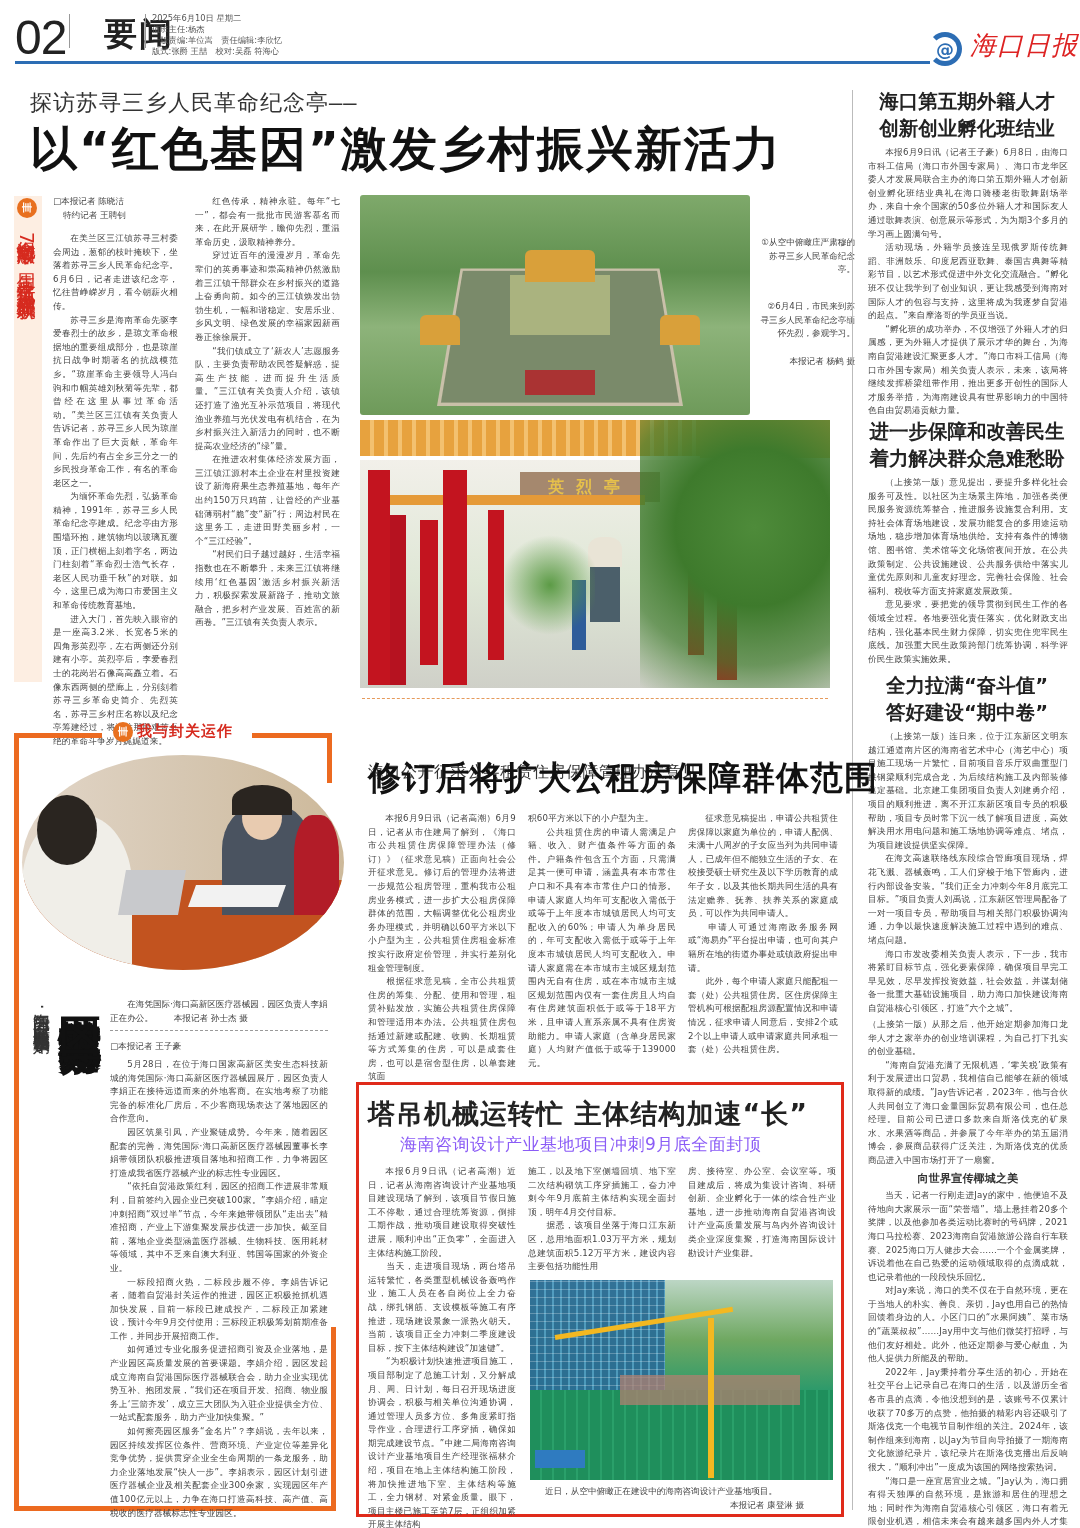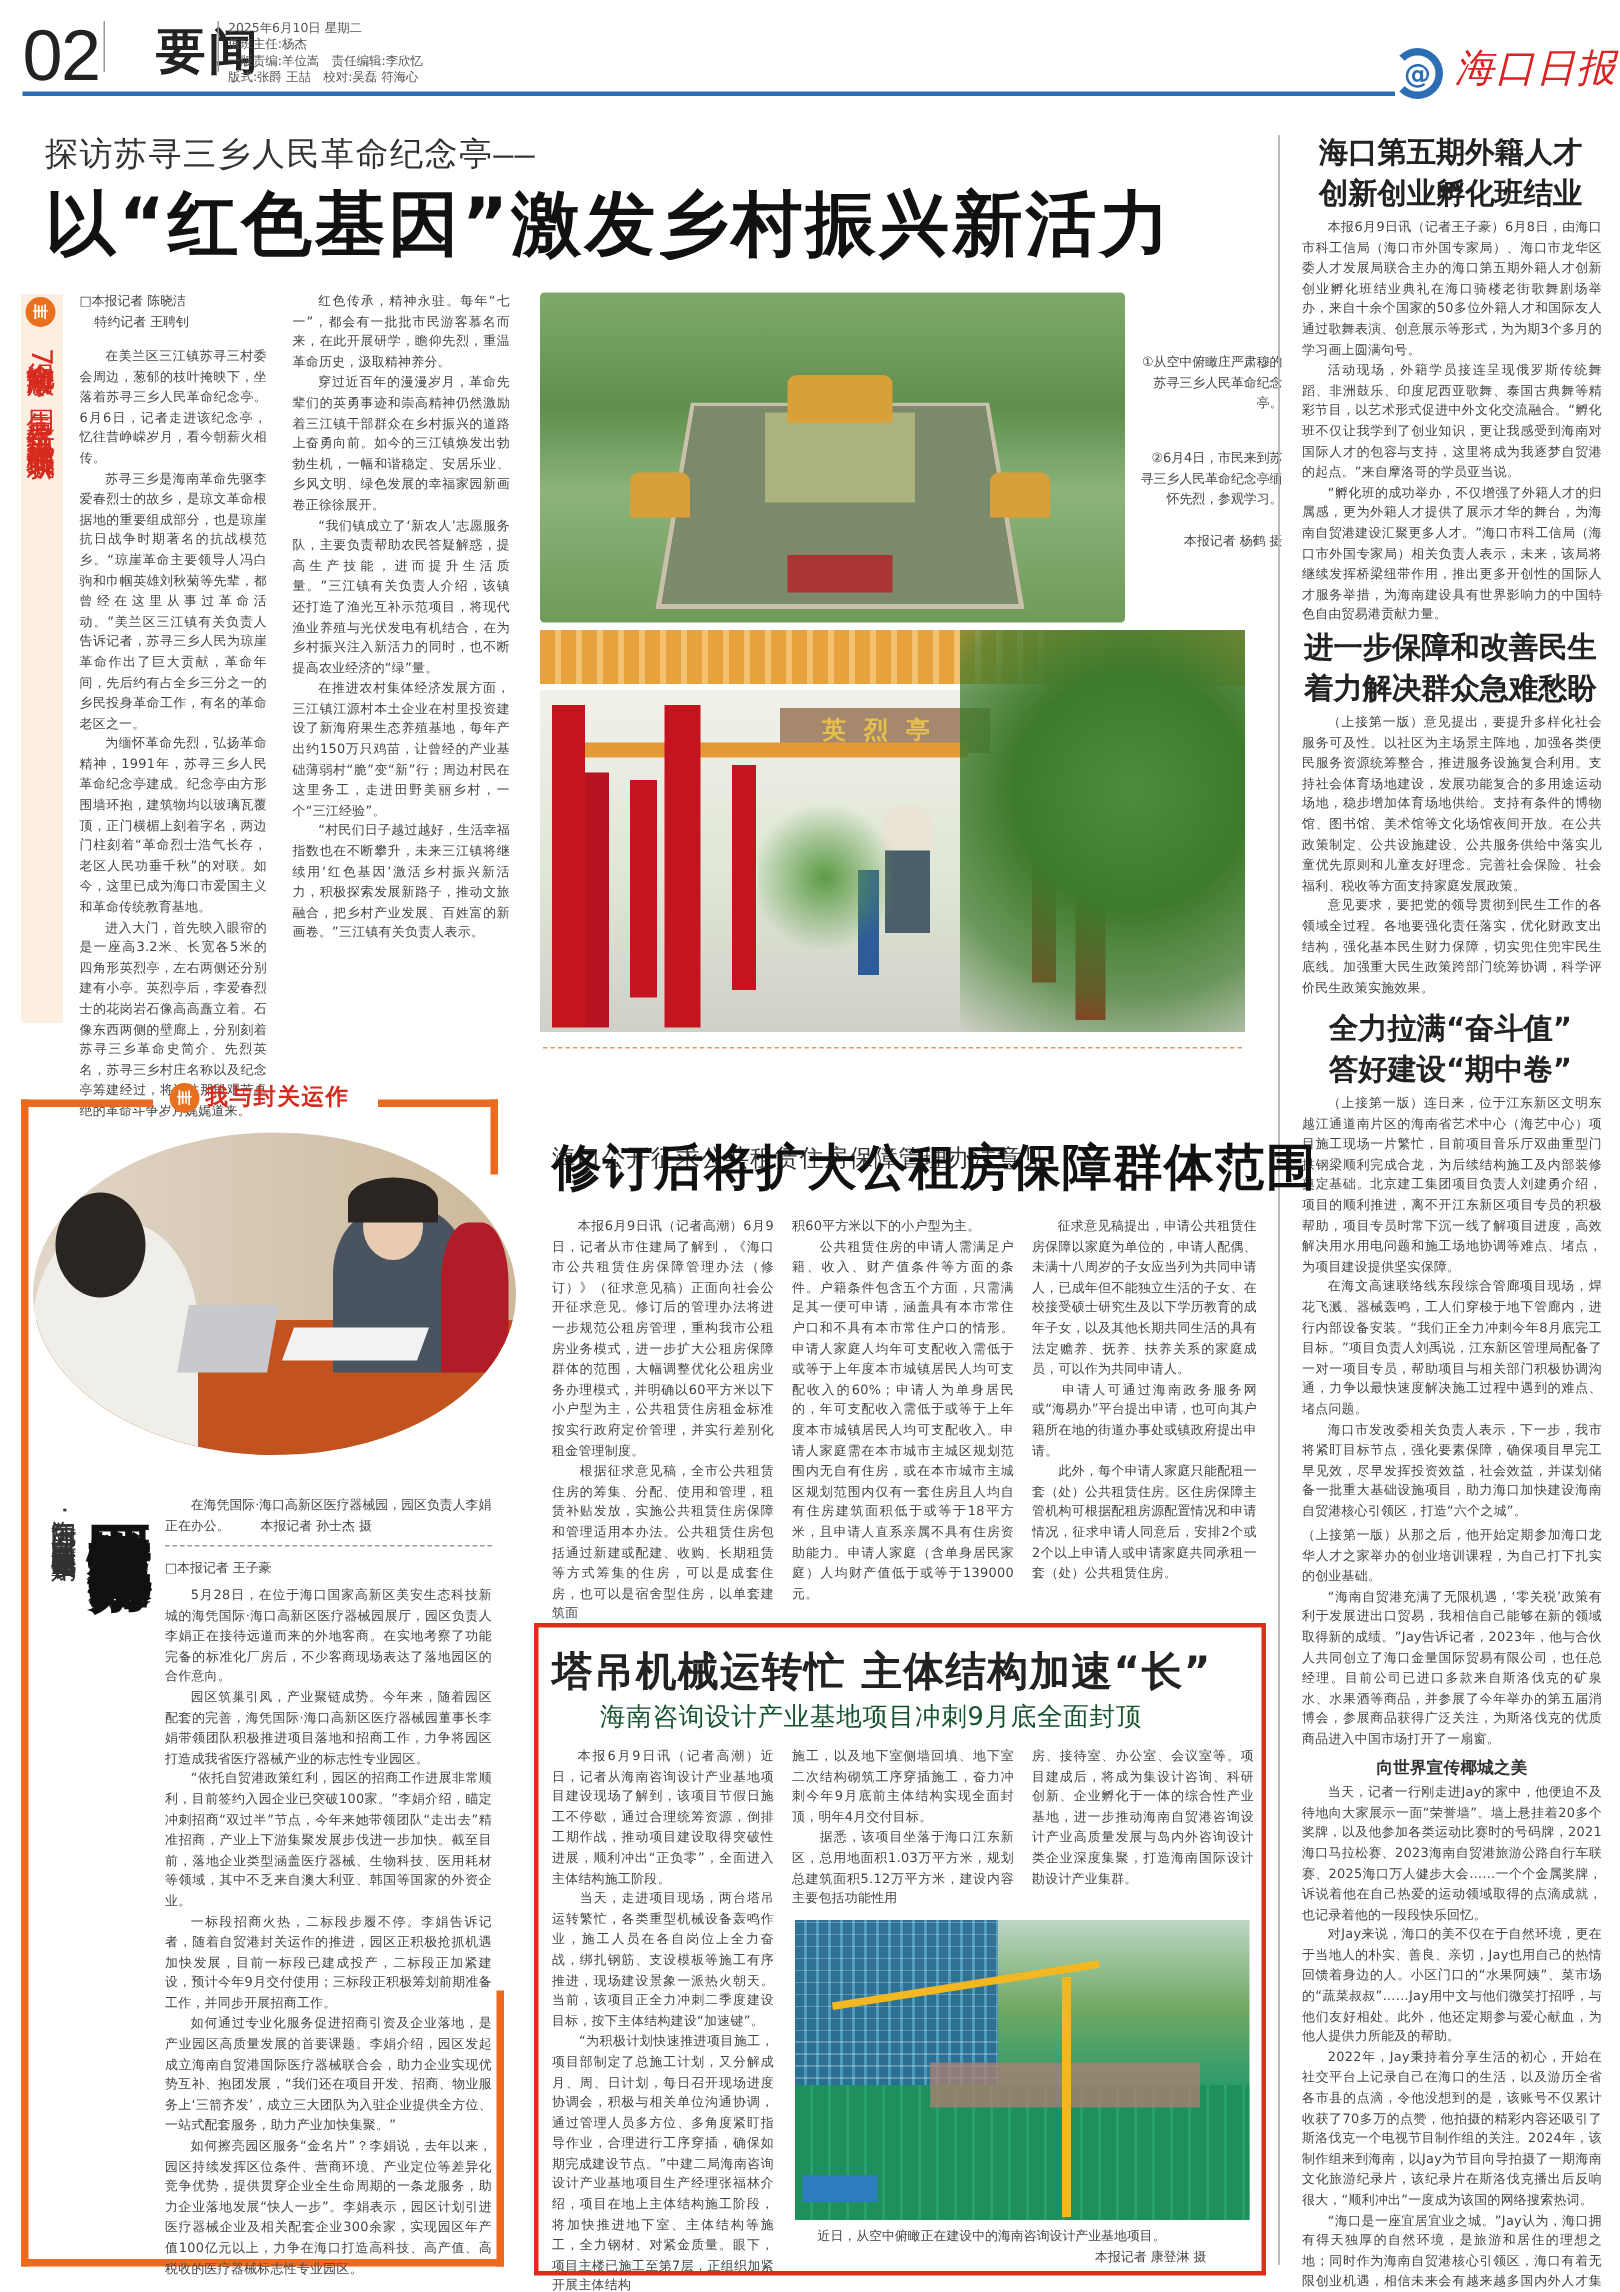--- a/index.html
+++ b/index.html
@@ -191,21 +191,21 @@
 <div class="abs body-text" style="left:368px;top:812px;width:148px;white-space:pre-line;text-indent:2em;">本报6月9日讯（记者高潮）6月9日，记者从市住建局了解到，《海口市公共租赁住房保障管理办法（修订）》（征求意见稿）正面向社会公开征求意见。修订后的管理办法将进一步规范公租房管理，重构我市公租房业务模式，进一步扩大公租房保障群体的范围，大幅调整优化公租房业务办理模式，并明确以60平方米以下小户型为主，公共租赁住房租金标准按实行政府定价管理，并实行差别化租金管理制度。
 　　根据征求意见稿，全市公共租赁住房的筹集、分配、使用和管理，租赁补贴发放，实施公共租赁住房保障和管理适用本办法。公共租赁住房包括通过新建或配建、收购、长期租赁等方式筹集的住房，可以是成套住房，也可以是宿舍型住房，以单套建筑面</div>
 <div class="abs body-text" style="left:528px;top:812px;width:148px;white-space:pre-line;">积60平方米以下的小户型为主。
 　　公共租赁住房的申请人需满足户籍、收入、财产值条件等方面的条件。户籍条件包含五个方面，只需满足其一便可申请，涵盖具有本市常住户口和不具有本市常住户口的情形。申请人家庭人均年可支配收入需低于或等于上年度本市城镇居民人均可支配收入的60%；申请人为单身居民的，年可支配收入需低于或等于上年度本市城镇居民人均可支配收入。申请人家庭需在本市城市主城区规划范围内无自有住房，或在本市城市主城区规划范围内仅有一套住房且人均自有住房建筑面积低于或等于18平方米，且申请人直系亲属不具有住房资助能力。申请人家庭（含单身居民家庭）人均财产值低于或等于139000元。</div>
 <div class="abs body-text" style="left:688px;top:812px;width:150px;white-space:pre-line;text-indent:2em;">征求意见稿提出，申请公共租赁住房保障以家庭为单位的，申请人配偶、未满十八周岁的子女应当列为共同申请人，已成年但不能独立生活的子女、在校接受硕士研究生及以下学历教育的成年子女，以及其他长期共同生活的具有法定赡养、抚养、扶养关系的家庭成员，可以作为共同申请人。
 　　申请人可通过海南政务服务网或“海易办”平台提出申请，也可向其户籍所在地的街道办事处或镇政府提出申请。
 　　此外，每个申请人家庭只能配租一套（处）公共租赁住房。区住房保障主管机构可根据配租房源配置情况和申请情况，征求申请人同意后，安排2个或2个以上申请人或申请家庭共同承租一套（处）公共租赁住房。</div>
 
 <div class="abs box-red" style="left:356px;top:1082px;width:488px;height:435px;"></div>
 <div class="abs" style="left:368px;top:1096px;font-size:27px;font-weight:bold;color:#222;letter-spacing:1px;">塔吊机械运转忙 主体结构加速“长”</div>
-<div class="abs" style="left:400px;top:1133px;font-size:17px;color:#14532d;letter-spacing:0.5px;">海南咨询设计产业基地项目冲刺9月底全面封顶</div>
+<div class="abs" style="left:400px;top:1133px;font-size:17px;color:#8b5cf6;letter-spacing:0.5px;">海南咨询设计产业基地项目冲刺9月底全面封顶</div>
 <div class="abs body-text" style="left:368px;top:1165px;width:148px;white-space:pre-line;text-indent:2em;">本报6月9日讯（记者高潮）近日，记者从海南咨询设计产业基地项目建设现场了解到，该项目节假日施工不停歇，通过合理统筹资源，倒排工期作战，推动项目建设取得突破性进展，顺利冲出“正负零”，全面进入主体结构施工阶段。
 　　当天，走进项目现场，两台塔吊运转繁忙，各类重型机械设备轰鸣作业，施工人员在各自岗位上全力奋战，绑扎钢筋、支设模板等施工有序推进，现场建设景象一派热火朝天。当前，该项目正全力冲刺二季度建设目标，按下主体结构建设“加速键”。
 　　“为积极计划快速推进项目施工，项目部制定了总施工计划，又分解成月、周、日计划，每日召开现场进度协调会，积极与相关单位沟通协调，通过管理人员多方位、多角度紧盯指导作业，合理进行工序穿插，确保如期完成建设节点。”中建二局海南咨询设计产业基地项目生产经理张福林介绍，项目在地上主体结构施工阶段，将加快推进地下室、主体结构等施工，全力钢材、对紧金质量。眼下，项目主楼已施工至第7层，正组织加紧开展主体结构</div>
 <div class="abs body-text" style="left:528px;top:1165px;width:148px;white-space:pre-line;">施工，以及地下室侧墙回填、地下室二次结构砌筑工序穿插施工，奋力冲刺今年9月底前主体结构实现全面封顶，明年4月交付目标。
 　　据悉，该项目坐落于海口江东新区，总用地面积1.03万平方米，规划总建筑面积5.12万平方米，建设内容主要包括功能性用</div>
 <div class="abs body-text" style="left:688px;top:1165px;width:148px;white-space:pre-line;">房、接待室、办公室、会议室等。项目建成后，将成为集设计咨询、科研创新、企业孵化于一体的综合性产业基地，进一步推动海南自贸港咨询设计产业高质量发展与岛内外咨询设计类企业深度集聚，打造海南国际设计勘设计产业集群。</div>
 
 <div class="abs photo" style="left:530px;top:1280px;width:303px;height:200px;background:linear-gradient(180deg,#bcd6c5 0%,#6fa861 30%,#2d9a6b 55%,#238a5d 100%);">
   <div style="position:absolute;left:0;top:0;width:135px;height:130px;background:repeating-linear-gradient(90deg,#2b6d95 0 6px,#4e9ac0 6px 8px),#2b6d95;opacity:0.95;"></div>
   <div style="position:absolute;left:0;top:0;width:135px;height:130px;background:repeating-linear-gradient(0deg,rgba(255,255,255,0.25) 0 1px,transparent 1px 8px);"></div>

